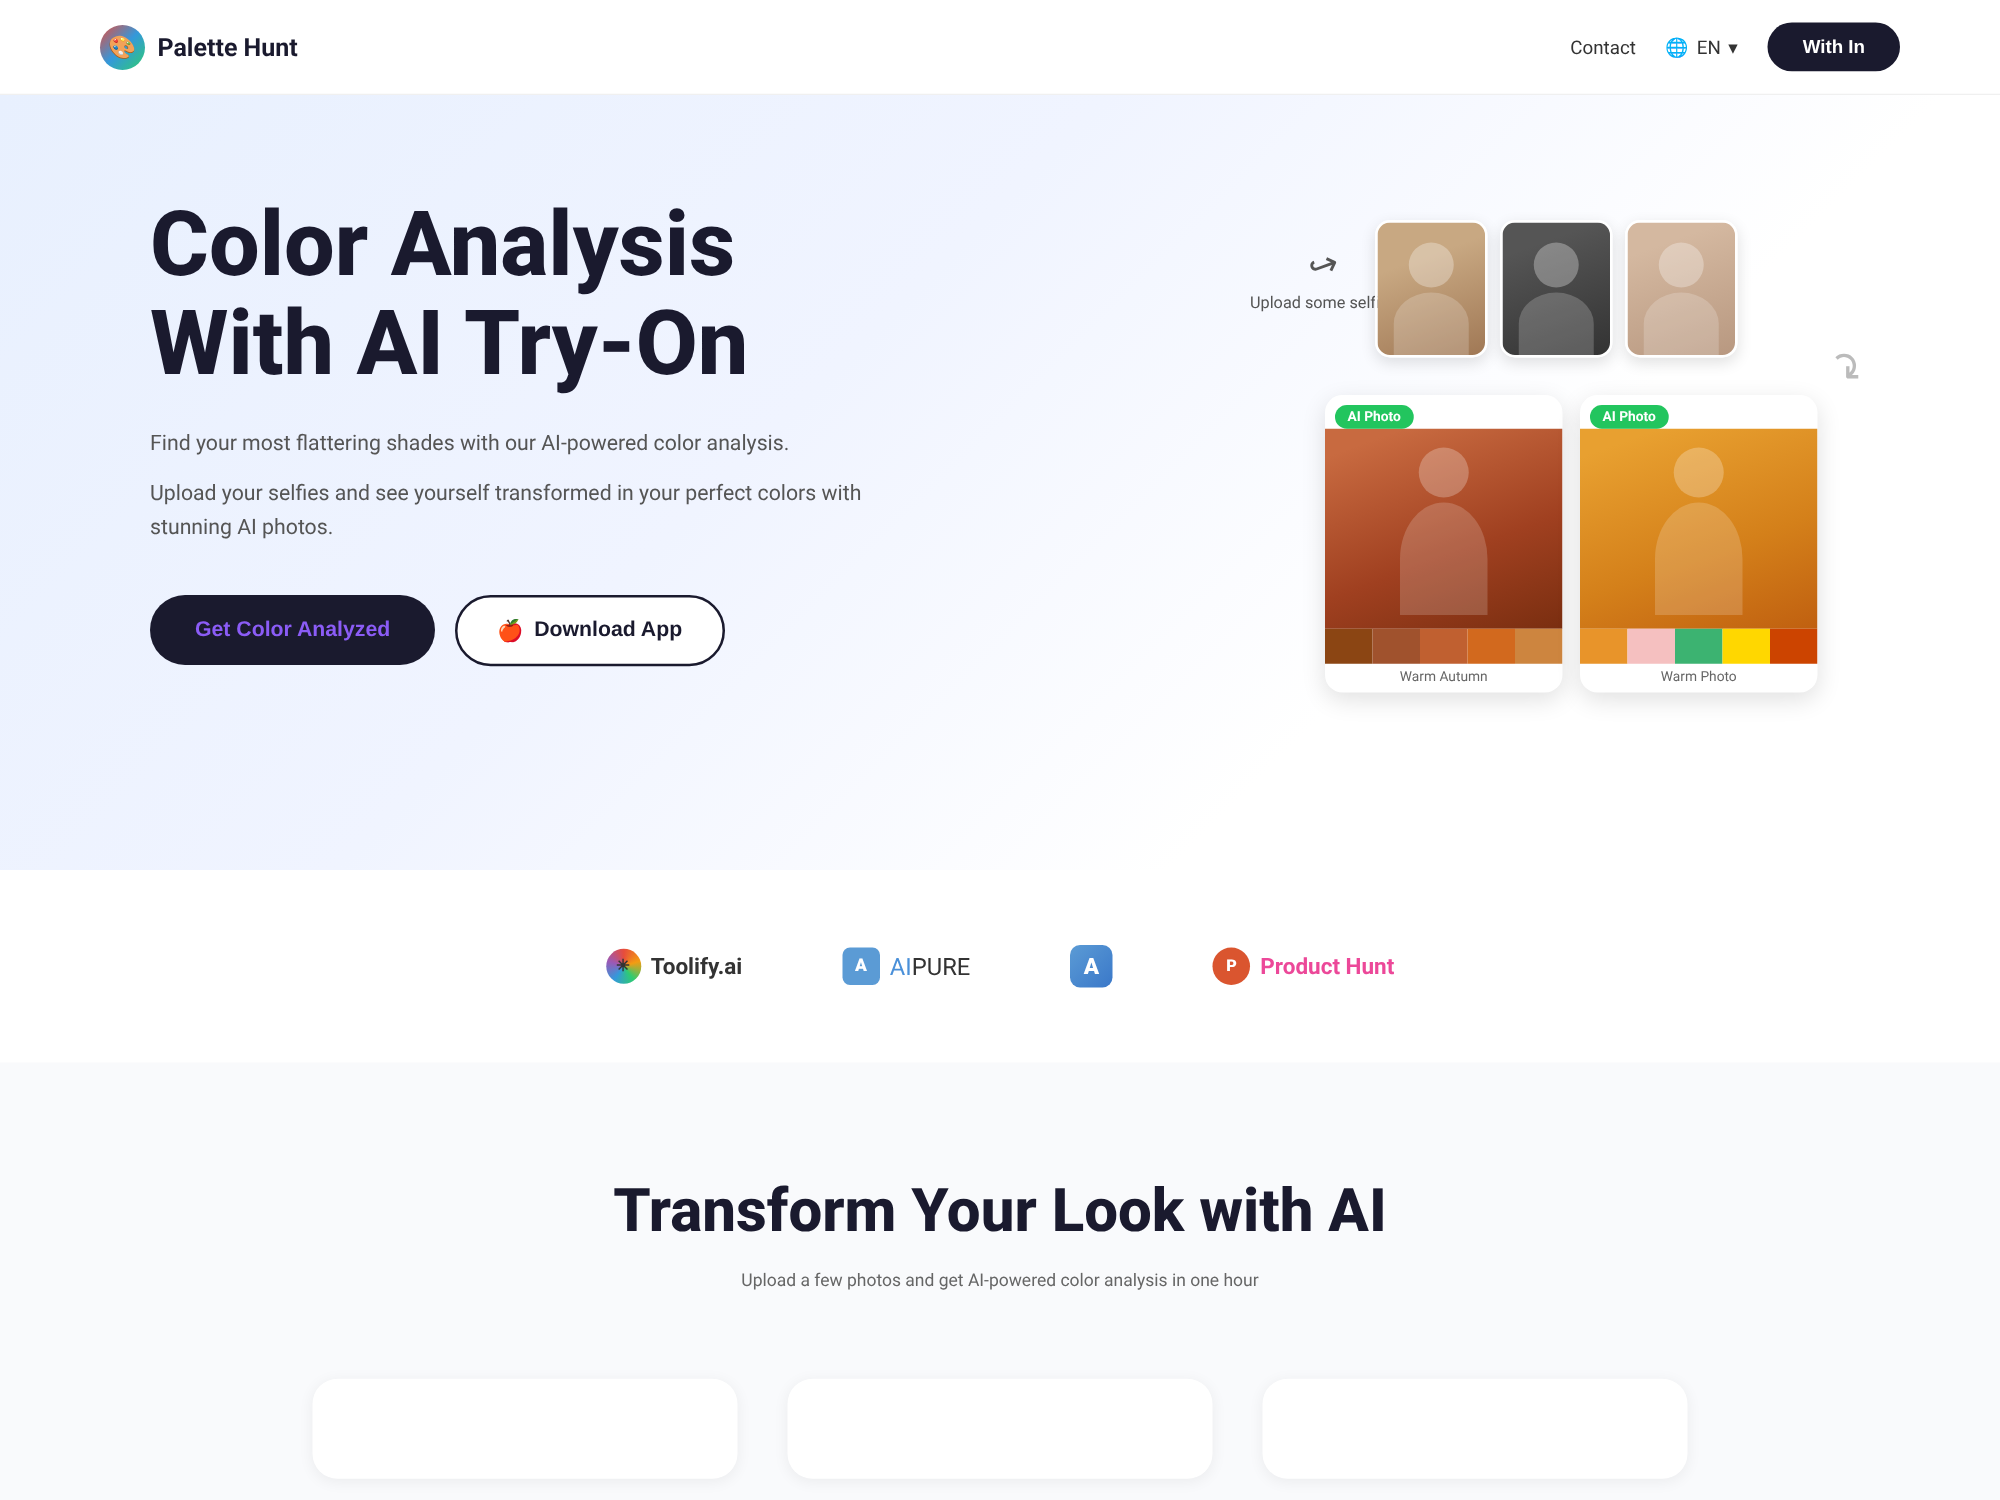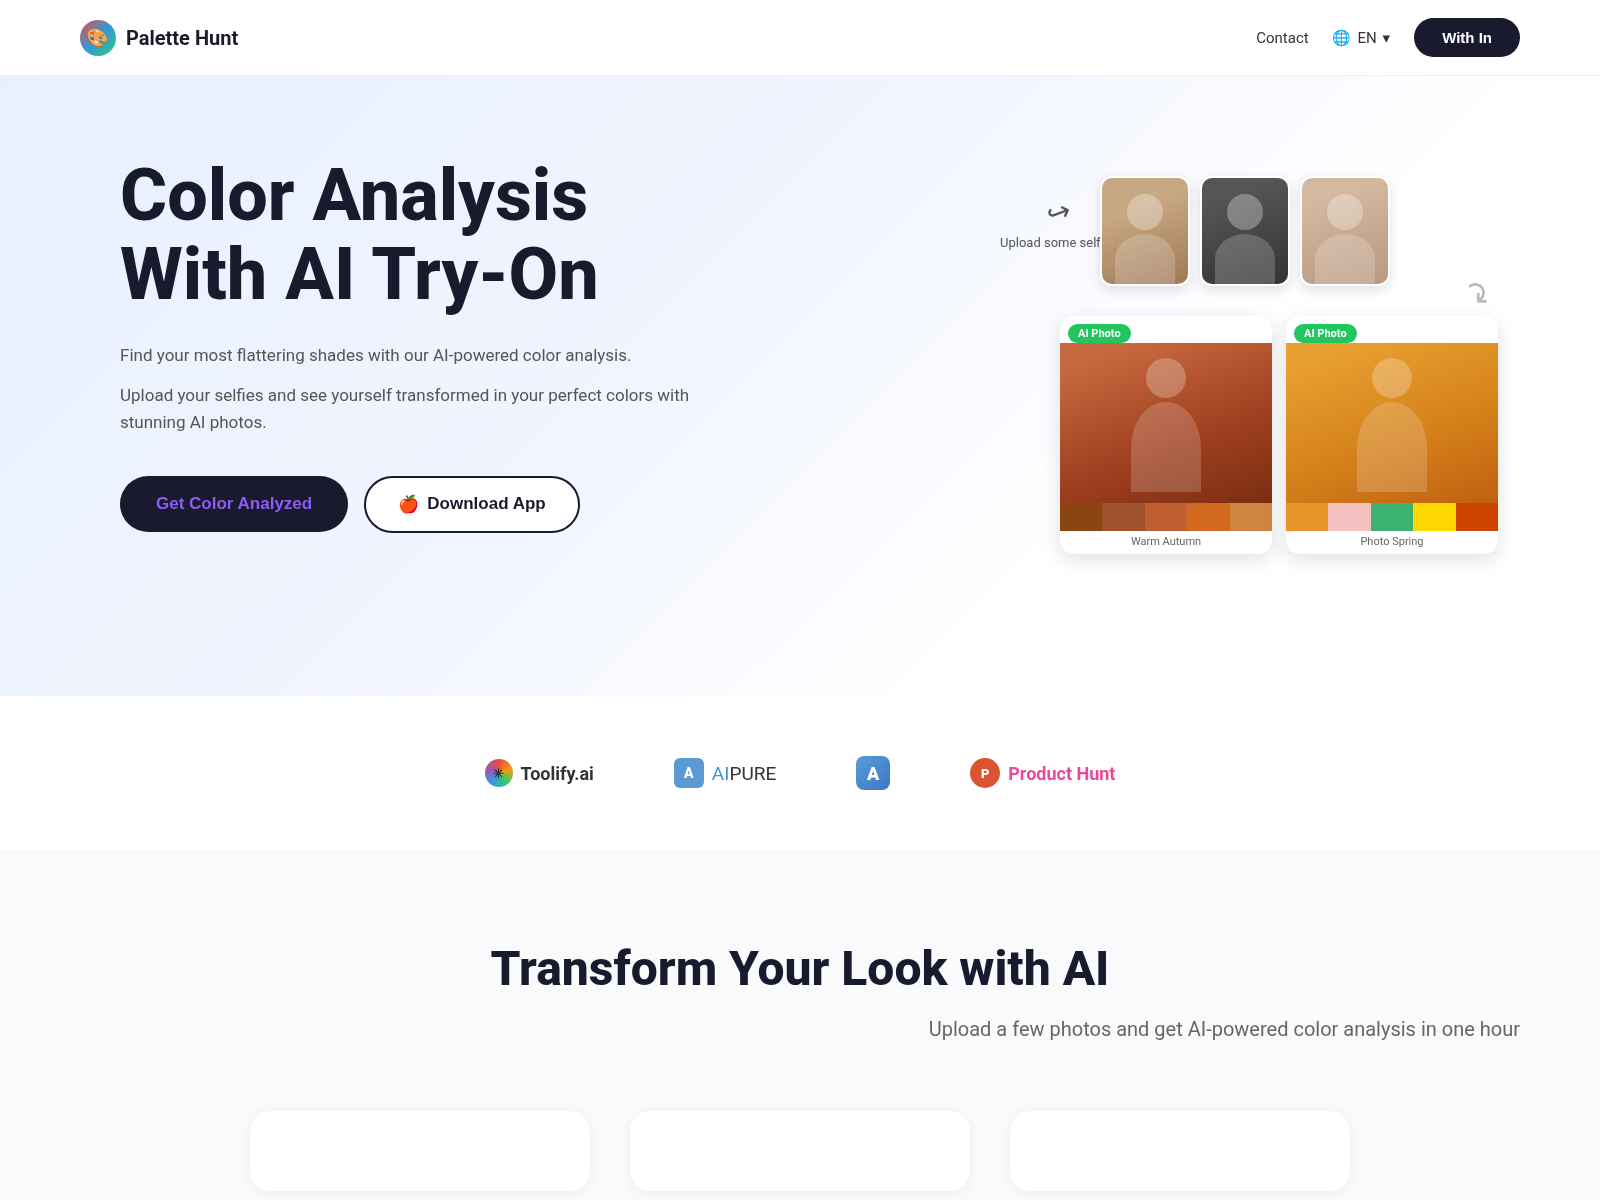--- a/index.html
+++ b/index.html
@@ -196,21 +196,21 @@
     }
 
     .result-row {
       position: absolute;
       top: 160px;
       left: 60px;
       display: flex;
       gap: 14px;
     }
     .result-card {
-      width: 212px;
+      width: 190px;
       border-radius: 14px;
       overflow: hidden;
       background: #fff;
       box-shadow: 0 6px 20px rgba(0,0,0,0.12);
     }
     .ai-badge {
       display: inline-block;
       background: #22c55e;
       color: #fff;
       font-size: 11px;
@@ -338,24 +338,23 @@
       text-align: center;
       background: #f9fafc;
     }
     .transform-title {
       font-size: 48px;
       font-weight: 800;
       color: #1a1a2e;
       margin-bottom: 20px;
     }
     .transform-desc {
-      font-size: 20px;
+      font-size: 14px;
       color: #666;
       margin-bottom: 70px;
-      text-align: right;
     }
     .feature-cards {
       display: flex;
       justify-content: center;
       gap: 40px;
     }
     .feature-card {
       background: #fff;
       border-radius: 20px;
       padding: 40px 30px;
@@ -443,21 +442,21 @@
             <div class="person-body"></div>
           </div>
         </div>
         <div class="color-palette">
           <div class="palette-swatch" style="background:#E8942A;"></div>
           <div class="palette-swatch" style="background:#F5C0C0;"></div>
           <div class="palette-swatch" style="background:#3CB371;"></div>
           <div class="palette-swatch" style="background:#FFD700;"></div>
           <div class="palette-swatch" style="background:#CC4400;"></div>
         </div>
-        <div class="card-label">Photo Spring</div>
+        <div class="card-label">Warm Photo</div>
       </div>
     </div>
   </div>
 </section>
 
 <section class="featured-section">
   <div class="featured-logos">
 
     <div class="featured-logo logo-toolify">
       <div class="logo-icon-sm" style="width:28px;height:28px;border-radius:50%;background:conic-gradient(#e74c3c,#f39c12,#2ecc71,#3498db,#9b59b6,#e74c3c);display:flex;align-items:center;justify-content:center;font-size:13px;">✳</div>

